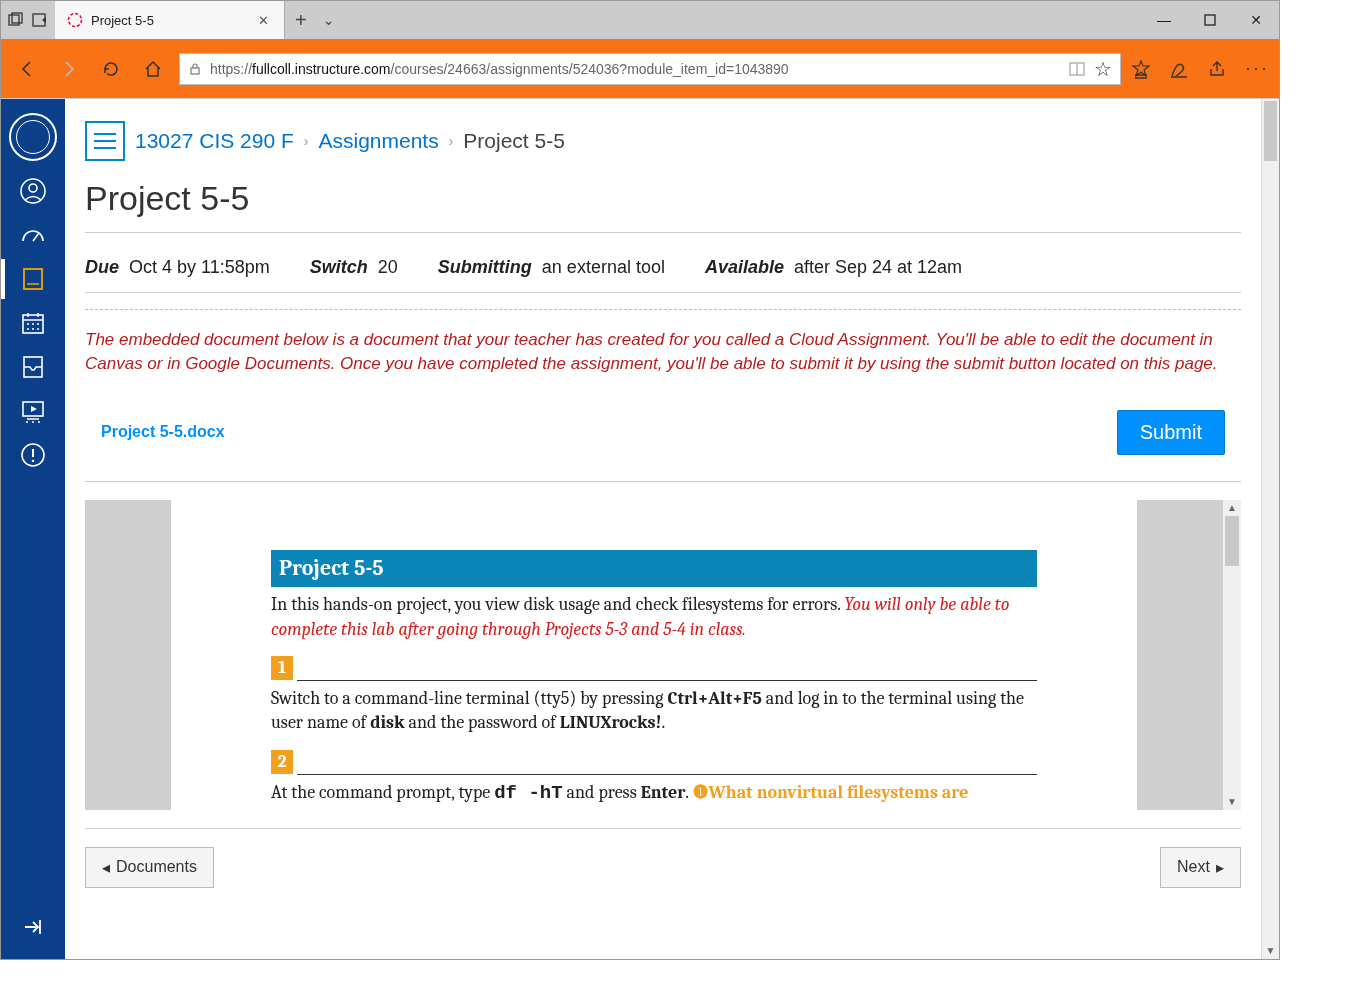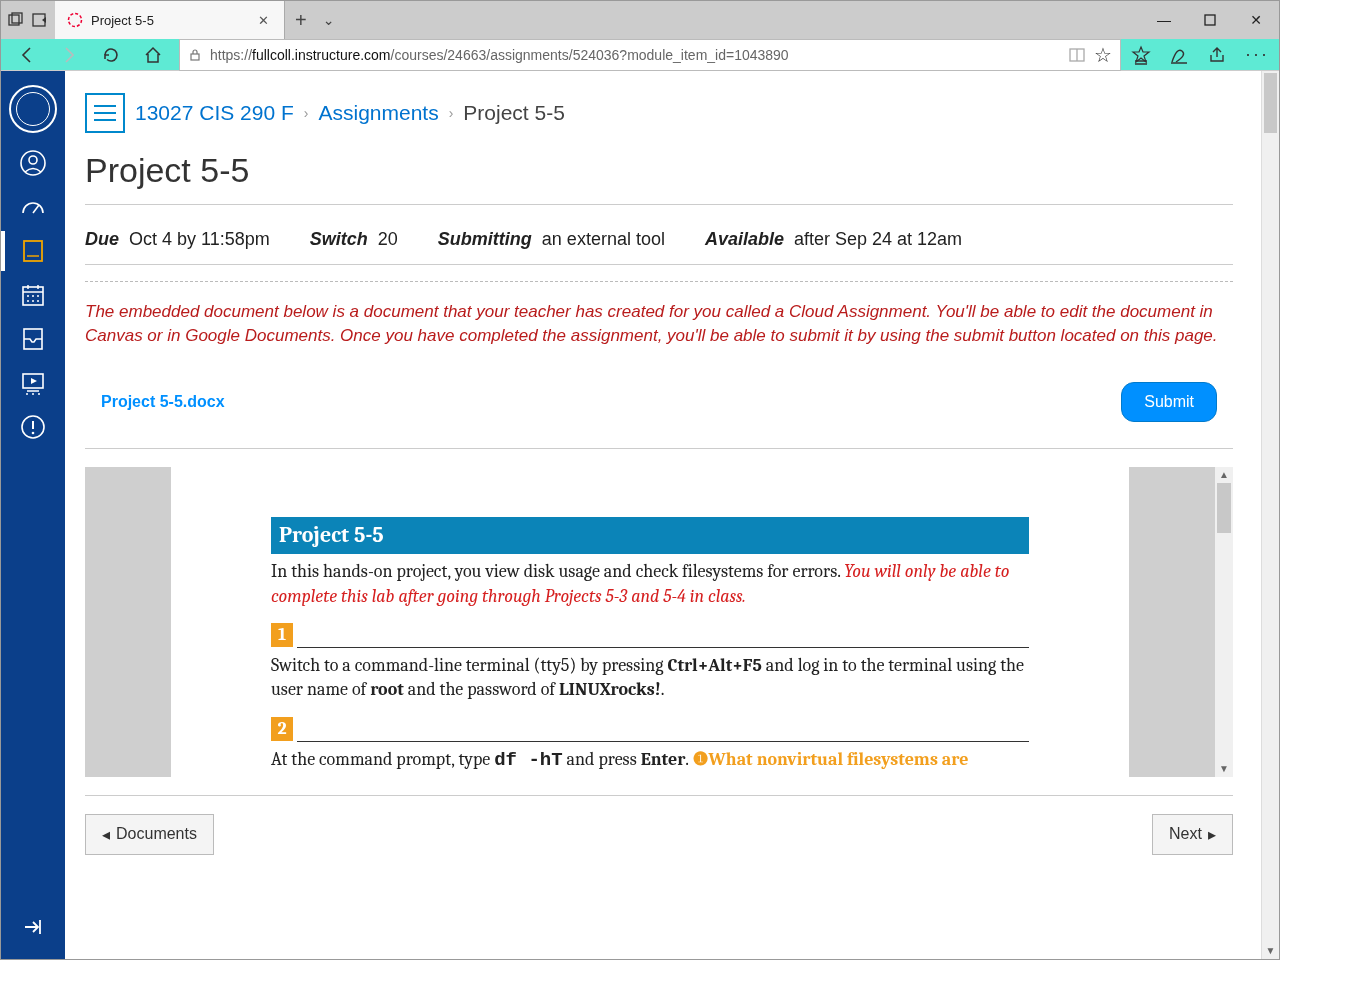--- a/index.html
+++ b/index.html
@@ -14,39 +14,39 @@
   .tab { display: flex; align-items: center; gap: 8px; padding: 0 12px; border-right: 1px solid #aaa; min-width: 230px; max-width: 230px; font-size: 13px; color: #222;}
   .tab.active { background: #f7f7f7; }
   .tab-icon { width: 16px; height: 16px; display:flex; align-items:center; justify-content:center;}
   .tab-title { flex: 1; white-space: nowrap; overflow: hidden; text-overflow: ellipsis; }
   .tab-close { color:#555; width:14px;}
   .tab-after { display:flex; align-items:center; gap:16px; padding:0 10px; color:#444;}
   .winbtns { display: flex; }
   .winbtn { width: 46px; display:flex; align-items:center; justify-content:center; color:#222; font-size:14px;}
   
   
-  .addrbar { height: 32px; background: #5eead4; border-bottom: 1px solid #ccc; display: flex; align-items: center; padding: 0 10px; gap: 10px;}
+  .addrbar { height: 60px; background: #f97316; border-bottom: 1px solid #ccc; display: flex; align-items: center; padding: 0 10px; gap: 10px;}
   .nav-btn { width: 32px; height: 32px; display:flex; align-items:center; justify-content:center; color:#333; border-radius:2px;}
   .nav-btn.disabled { color: #aaa; }
   .urlbox { flex: 1; height: 32px; border: 1px solid #bbb; background: #fff; display: flex; align-items: center; padding: 0 8px; gap: 8px; font-size: 14px; color: #666;}
   .urlbox .host { color: #111; }
   .addr-right { display:flex; gap:18px; align-items:center; color:#333; font-size:18px;}
   
   
   .contentrow { flex:1; display:flex; min-height:0;}
   .sidebar { width: 64px; background: #0b3f8a; display:flex; flex-direction:column; align-items:center; padding-top:6px; gap:4px; position:relative;}
   .side-logo { width:48px; height:48px; border:2px solid #fff; border-radius:50%; margin:8px 0 6px; display:flex; align-items:center; justify-content:center;}
   .side-logo-inner { width:34px; height:34px; border:1.5px solid #fff; border-radius:50%;}
   .side-item { width:40px; height:40px; display:flex; align-items:center; justify-content:center; color:#fff;}
   .side-item.active { color:#f0a500; position:relative;}
   .side-item.active::before { content:""; position:absolute; left:-12px; top:0; bottom:0; width:4px; background:#fff;}
   .side-bottom { position:absolute; bottom:12px; }
   
   .main { flex:1; display:flex; min-width:0;}
-  .page { flex:1; padding: 10px 28px 0 20px; overflow:hidden; position:relative;}
+  .page { flex:1; padding: 10px 20px 0 20px; overflow:hidden; position:relative;}
   .scrollbar { width:18px; background:#f0f0f0; border-left:1px solid #ddd; position:relative;}
   .scrollthumb { position:absolute; left:2px; right:2px; top:2px; height:60px; background:#c8c8c8;}
   .scroll-arrow { position:absolute; left:0; right:0; height:18px; display:flex; align-items:center; justify-content:center; font-size:10px; color:#666;}
   .scroll-arrow.up { top:0;}
   .scroll-arrow.down { bottom:0;}
   
   .crumbs { display:flex; align-items:center; gap:10px; padding:12px 0 18px; color:#08c; font-size:21px;}
   .menu-icon { width:40px; height:40px; border:2px solid #08c; display:flex; flex-direction:column; justify-content:center; gap:5px; padding:0 7px;}
   .menu-icon span{ height:2px; background:#08c;}
   .crumb-link { color:#0073cf; }
@@ -56,21 +56,21 @@
   h1.page-title { font-size:34px; font-weight:400; color:#333; border-bottom:1px solid #ccc; padding-bottom:14px; margin-bottom:24px;}
   
   .detailrow { display:flex; gap:40px; font-size:18px; color:#222; padding-bottom:14px; border-bottom:1px solid #ccc; margin-bottom:16px;}
   .detailrow .lbl { font-weight:700;font-style:italic;}
   
   .dashed { border-top:1px dashed #bbb; margin:10px 0 18px;}
   .instr { font-style:italic; font-size:17px; color:#b91c1c; line-height:1.4;}
   
   .docrow { display:flex; justify-content:space-between; align-items:center; padding:34px 16px 26px;}
   .doclink { color:#0090ff; font-weight:700; font-size:16px;}
-  .submit { background:#0090ff; color:#fff; border:1px solid #007acc; padding:10px 22px; font-size:16px; cursor:pointer; border-radius:13px;}
+  .submit { background:#0090ff; color:#fff; border:1px solid #007acc; padding:10px 22px; font-size:20px; cursor:pointer; border-radius:2px;}
   
   .docframe-wrap { border-top:1px solid #ccc; padding-top:18px;}
   .docframe { height:310px; background:#cfcfcf; display:flex; position:relative;}
   .docpage { flex:1; background:#fff; margin:0 86px; position:relative; overflow:hidden;}
   .doc-inner { padding:50px 100px 0 100px; font-family: Cambria, Georgia, serif; font-size:18px; color:#222; line-height:1.35;}
   .doc-h { background:#0b84b8; color:#fff; font-weight:700; font-size:22px; padding:4px 8px; margin-bottom:6px;}
   .doc-red { color:#d62020; font-style:italic;}
   .numbadge { display:inline-block; background:#f29f1e; color:#fff; font-weight:700; width:22px; text-align:center; margin-top:14px;}
   .step-divider { border-bottom:1px solid #333; margin-bottom:6px; margin-left:26px;}
   .mono { font-family:"Courier New", monospace; font-weight:700; font-size:19px;margin-top:26px;}
@@ -295,21 +295,21 @@
         </div>
 
         <div class="docframe-wrap">
           <div class="docframe">
             <div class="docpage">
               <div class="doc-inner">
                 <div class="doc-h">Project 5-5</div>
                 <p><span>In this hands-on project, you view disk usage and check filesystems for errors. </span><span class="doc-red">You will only be able to complete this lab after going through Projects 5-3 and 5-4 in class.</span></p>
                 <div><span class="numbadge">1</span></div>
                 <div class="step-divider"></div>
-                <p><span>Switch to a command-line terminal (tty5) by pressing </span><b>Ctrl+Alt+F5</b><span> and log in to the terminal using the user name of </span><b>root</b><span> and the password of </span><b>LINUXrocks!</b><span>.</span></p>
+                <p><span>Switch to a command-line terminal (tty5) by pressing </span><b>Ctrl+Alt+F5</b><span> and log in to the terminal using the user name of </span><b>disk</b><span> and the password of </span><b>LINUXrocks!</b><span>.</span></p>
                 <div><span class="numbadge">2</span></div>
                 <div class="step-divider"></div>
                 <p><span>At the command prompt, type  </span><span class="mono">df -hT</span><span>  and press </span><b>Enter</b><span>. </span><span class="orange">❶</span><span class="orange">What nonvirtual filesystems are displayed? </span><span class="orange-i">❷</span><span class="orange-i">Can you see the swap partition? </span><span class="orange-i">❸</span><span class="orange-i">Why?</span></p>
               </div>
             </div>
             <div class="doc-scrollbar">
               <div class="doc-arr-up">▲</div>
               <div class="doc-thumb"></div>
               <div class="doc-arr-down">▼</div>
             </div>

